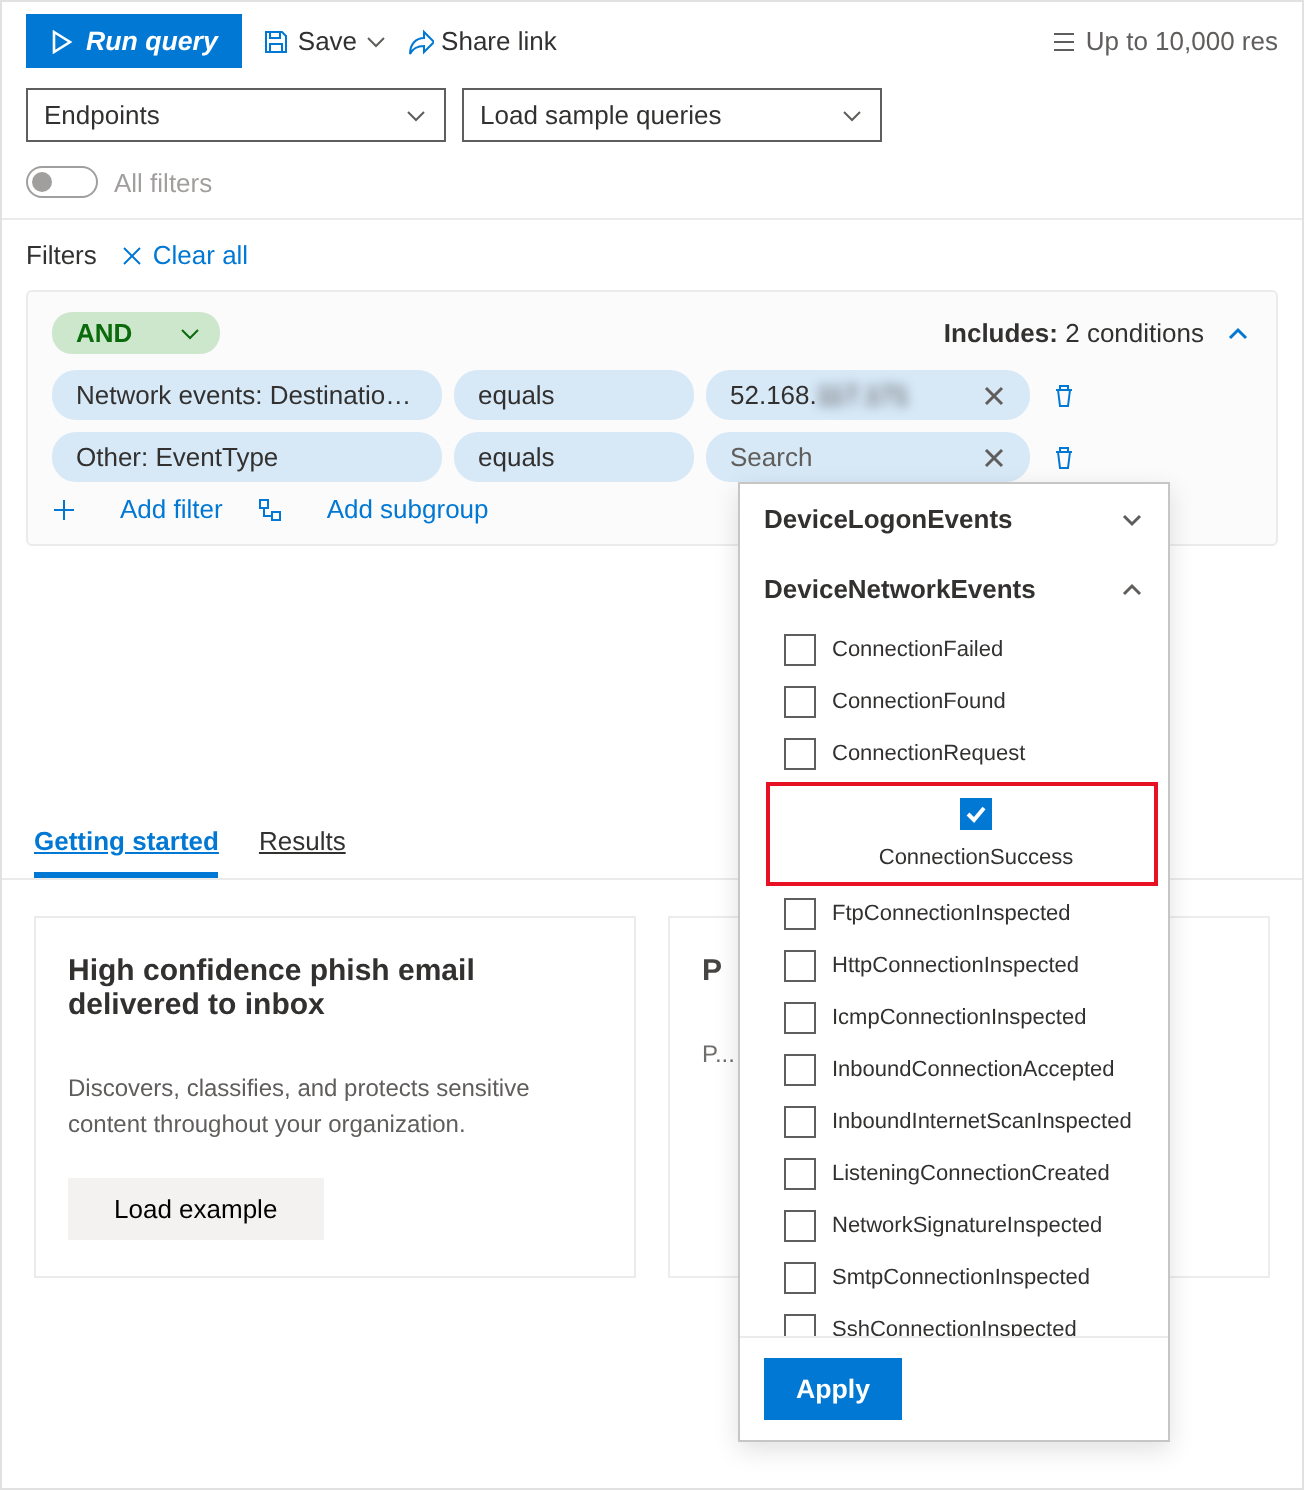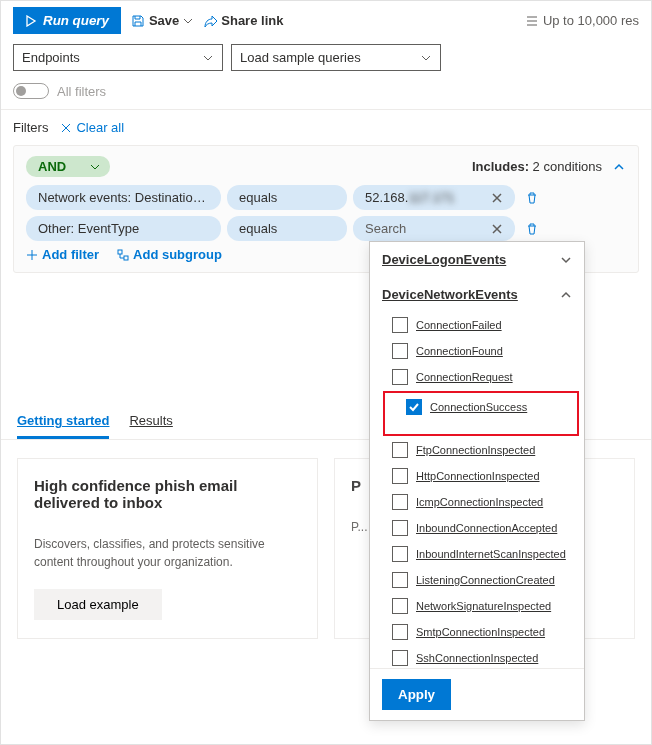--- a/index.html
+++ b/index.html
@@ -1,21 +1,21 @@
 <!DOCTYPE html>
 <html><head>
 <meta charset="utf-8">
 <style>
 * { box-sizing: border-box; margin: 0; padding: 0; font-family: "Segoe UI", -apple-system, sans-serif; }
 body { width: 652px; height: 745px; background: #fff; color: #323130; font-size: 13px; overflow: hidden; border: 1px solid #e1e1e1; position: relative; }
 
 
 .toolbar { display: flex; align-items: center; padding: 6px 12px; gap: 10px; }
 .btn-primary { background: #0078d4; color: #fff; border: none; padding: 6px 12px; display: inline-flex; align-items: center; gap: 6px; font-weight: 600; cursor: pointer; font-style: italic; }
-.toolbar-link { display: inline-flex; align-items: center; gap: 4px; color: #323130; cursor: pointer; font-weight: bold; }
+.toolbar-link { display: inline-flex; align-items: center; gap: 4px; color: #323130; cursor: pointer; }
 .toolbar-link svg { color: #0078d4; }
 .limit { margin-left: auto; display: inline-flex; align-items: center; gap: 4px; color: #605e5c; white-space: nowrap; }
 
 
 .selects-row { display: flex; gap: 8px; padding: 4px 12px; }
 .select { border: 1px solid #605e5c; padding: 5px 8px; width: 210px; display: flex; justify-content: space-between; align-items: center; cursor: pointer; }
 
 
 .allfilters { display: flex; align-items: center; gap: 8px; padding: 8px 12px 10px; color: #a19f9d; border-bottom: 1px solid #edebe9; }
 .toggle { width: 36px; height: 16px; border: 1px solid #a19f9d; border-radius: 8px; position: relative; }
@@ -36,42 +36,42 @@
 .frow { display: flex; align-items: center; gap: 6px; margin-bottom: 6px; }
 .pill { background: #d7e8f7; border-radius: 12px; padding: 5px 12px; color: #323130; white-space: nowrap; overflow: hidden; text-overflow: ellipsis; }
 .pill.field { width: 195px; cursor: pointer; }
 .pill.op    { width: 120px; cursor: pointer; }
 .pill.val   { width: 162px; display: flex; align-items: center; background:#d7e8f7; }
 .pill.val.search { color:#605e5c; }
 .pill.val .x { margin-left: auto; cursor: pointer; color:#605e5c; }
 .trash { color:#0078d4; cursor:pointer; padding:0 4px; }
 
 .add-row { display:flex; gap:18px; margin-top:6px; }
-.add-link { color:#0078d4; display:inline-flex; align-items:center; gap:4px; cursor:pointer;font-weight:bold; }
+.add-link { color:#0078d4; display:inline-flex; align-items:center; gap:22px; cursor:pointer; }
 
 
 .tabs { display:flex; gap:20px; padding: 40px 16px 0; border-bottom:1px solid #edebe9; margin-top: 100px; }
 .tab { padding: 0 0 8px; cursor:pointer; color:#323130;text-decoration:underline; }
 .tab.active { color:#0078d4; border-bottom:3px solid #0078d4; font-weight:600; }
 
 
 .cards { display:flex; gap:16px; padding:18px 16px; }
 .gcard { border:1px solid #edebe9; padding:18px 16px; flex:1; }
 .gcard h3 { font-size:15px; font-weight:600; margin-bottom:24px; }
 .gcard p  { color:#605e5c; font-size:12px; line-height:1.5; margin-bottom:18px; }
 .gbtn { background:#f3f2f1; border:none; padding:8px 23px; cursor:pointer; font-size:13px; }
 
 
-.dropdown { position:absolute; left:368px; top:240px; width:216px; background:#fff; border:1px solid #c8c6c4; box-shadow:0 4px 12px rgba(0,0,0,.12); max-height:480px; display:flex; flex-direction:column;text-decoration:underline; }
+.dropdown { position:absolute; left:368px; top:240px; width:216px; background:#fff; border:1px solid #c8c6c4; box-shadow:0 4px 12px rgba(0,0,0,.12); max-height:480px; display:flex; flex-direction:column; }
 .dd-scroll { overflow-y:auto; flex:1; padding-bottom:4px; }
 .dd-group { display:flex; justify-content:space-between; align-items:center; padding:10px 12px; font-weight:600; cursor:pointer; }
 .dd-item { display:flex; align-items:center; gap:8px; padding:5px 8px 5px 22px; cursor:pointer; font-size:11px; }
 .chk { width:16px; height:16px; border:1px solid #605e5c; flex-shrink:0; display:inline-flex; align-items:center; justify-content:center; }
 .chk.checked { background:#0078d4; border-color:#0078d4; color:#fff; }
-.dd-item.hl { outline:2px solid #e81123; outline-offset:-1px; padding-top:7px; padding-bottom:20px; margin: 2px 6px 2px 14px; }
+.dd-item.hl { outline:2px solid #e81123; outline-offset:-1px; padding-top:7px; padding-bottom:7px; margin: 2px 6px 2px 14px; flex-direction: column; }
 .dd-footer { padding:10px 12px; border-top:1px solid #edebe9; }
 .dd-apply { background:#0078d4; color:#fff; border:none; padding:8px 16px; font-weight:600; cursor:pointer; }
 
 
 .dd-scroll::-webkit-scrollbar { width:10px; }
 .dd-scroll::-webkit-scrollbar-thumb { background:#c8c6c4; }
 
 svg { display:block; }
 .blurred { filter: blur(3px); }
 </style>

